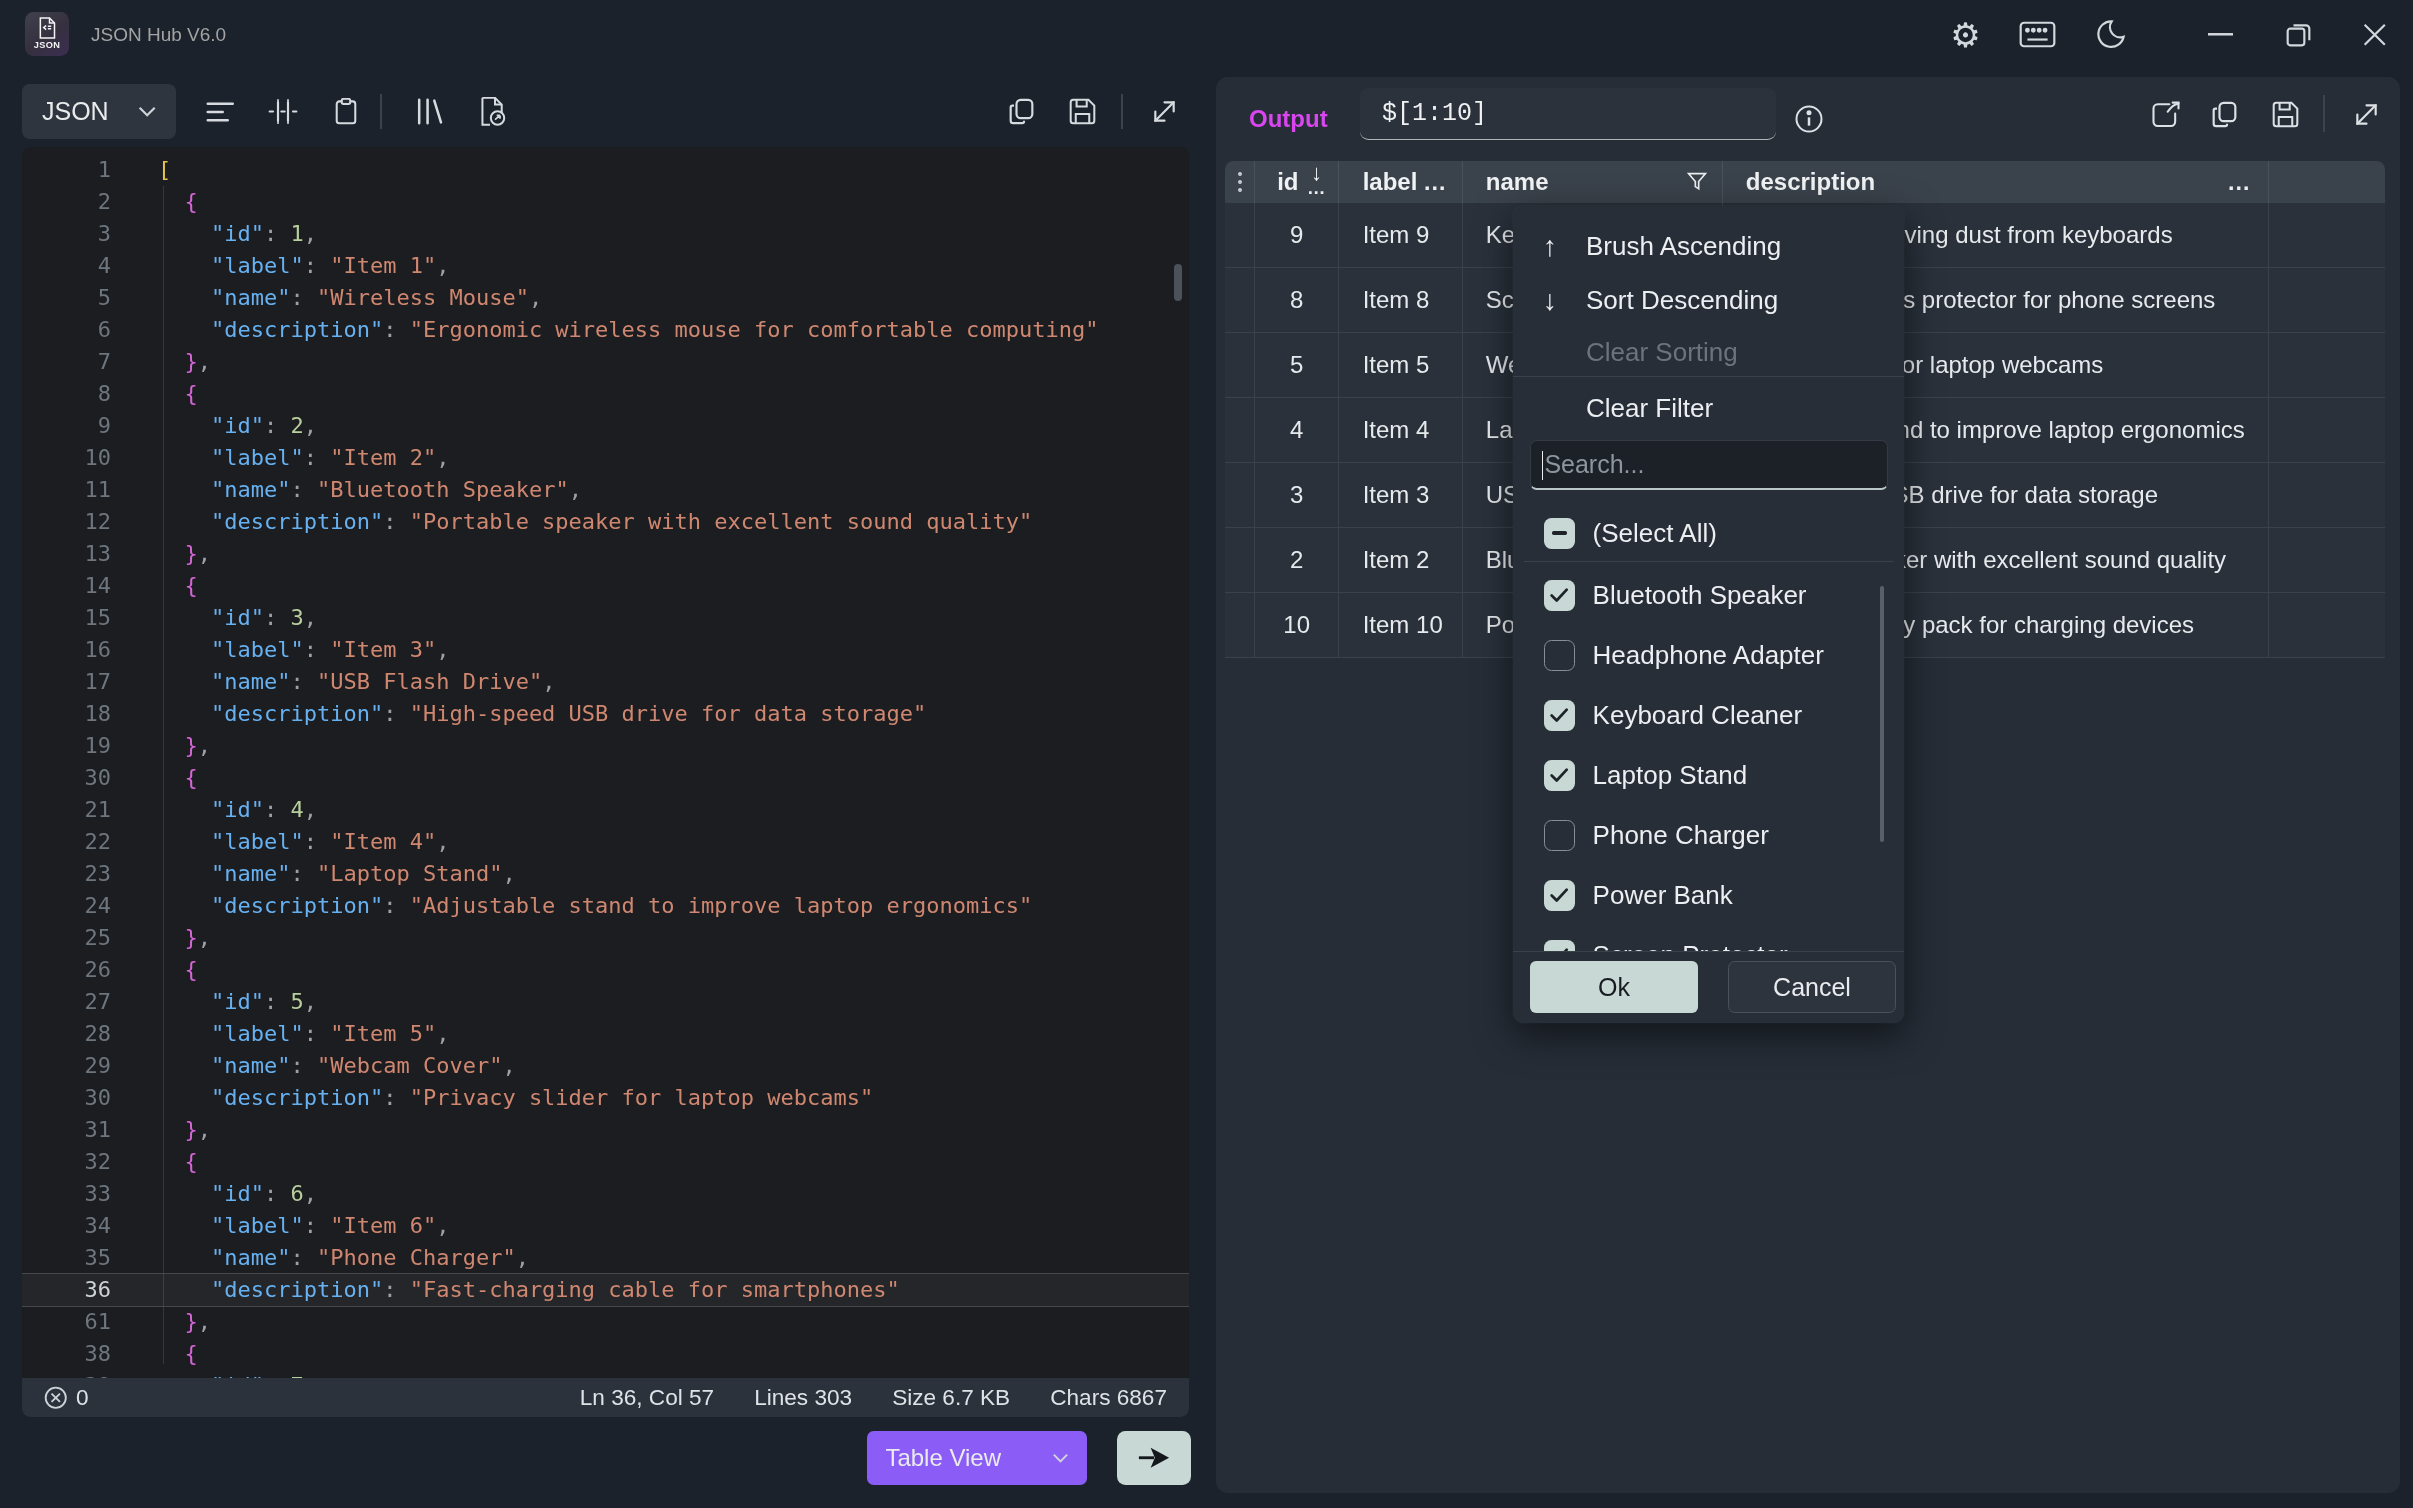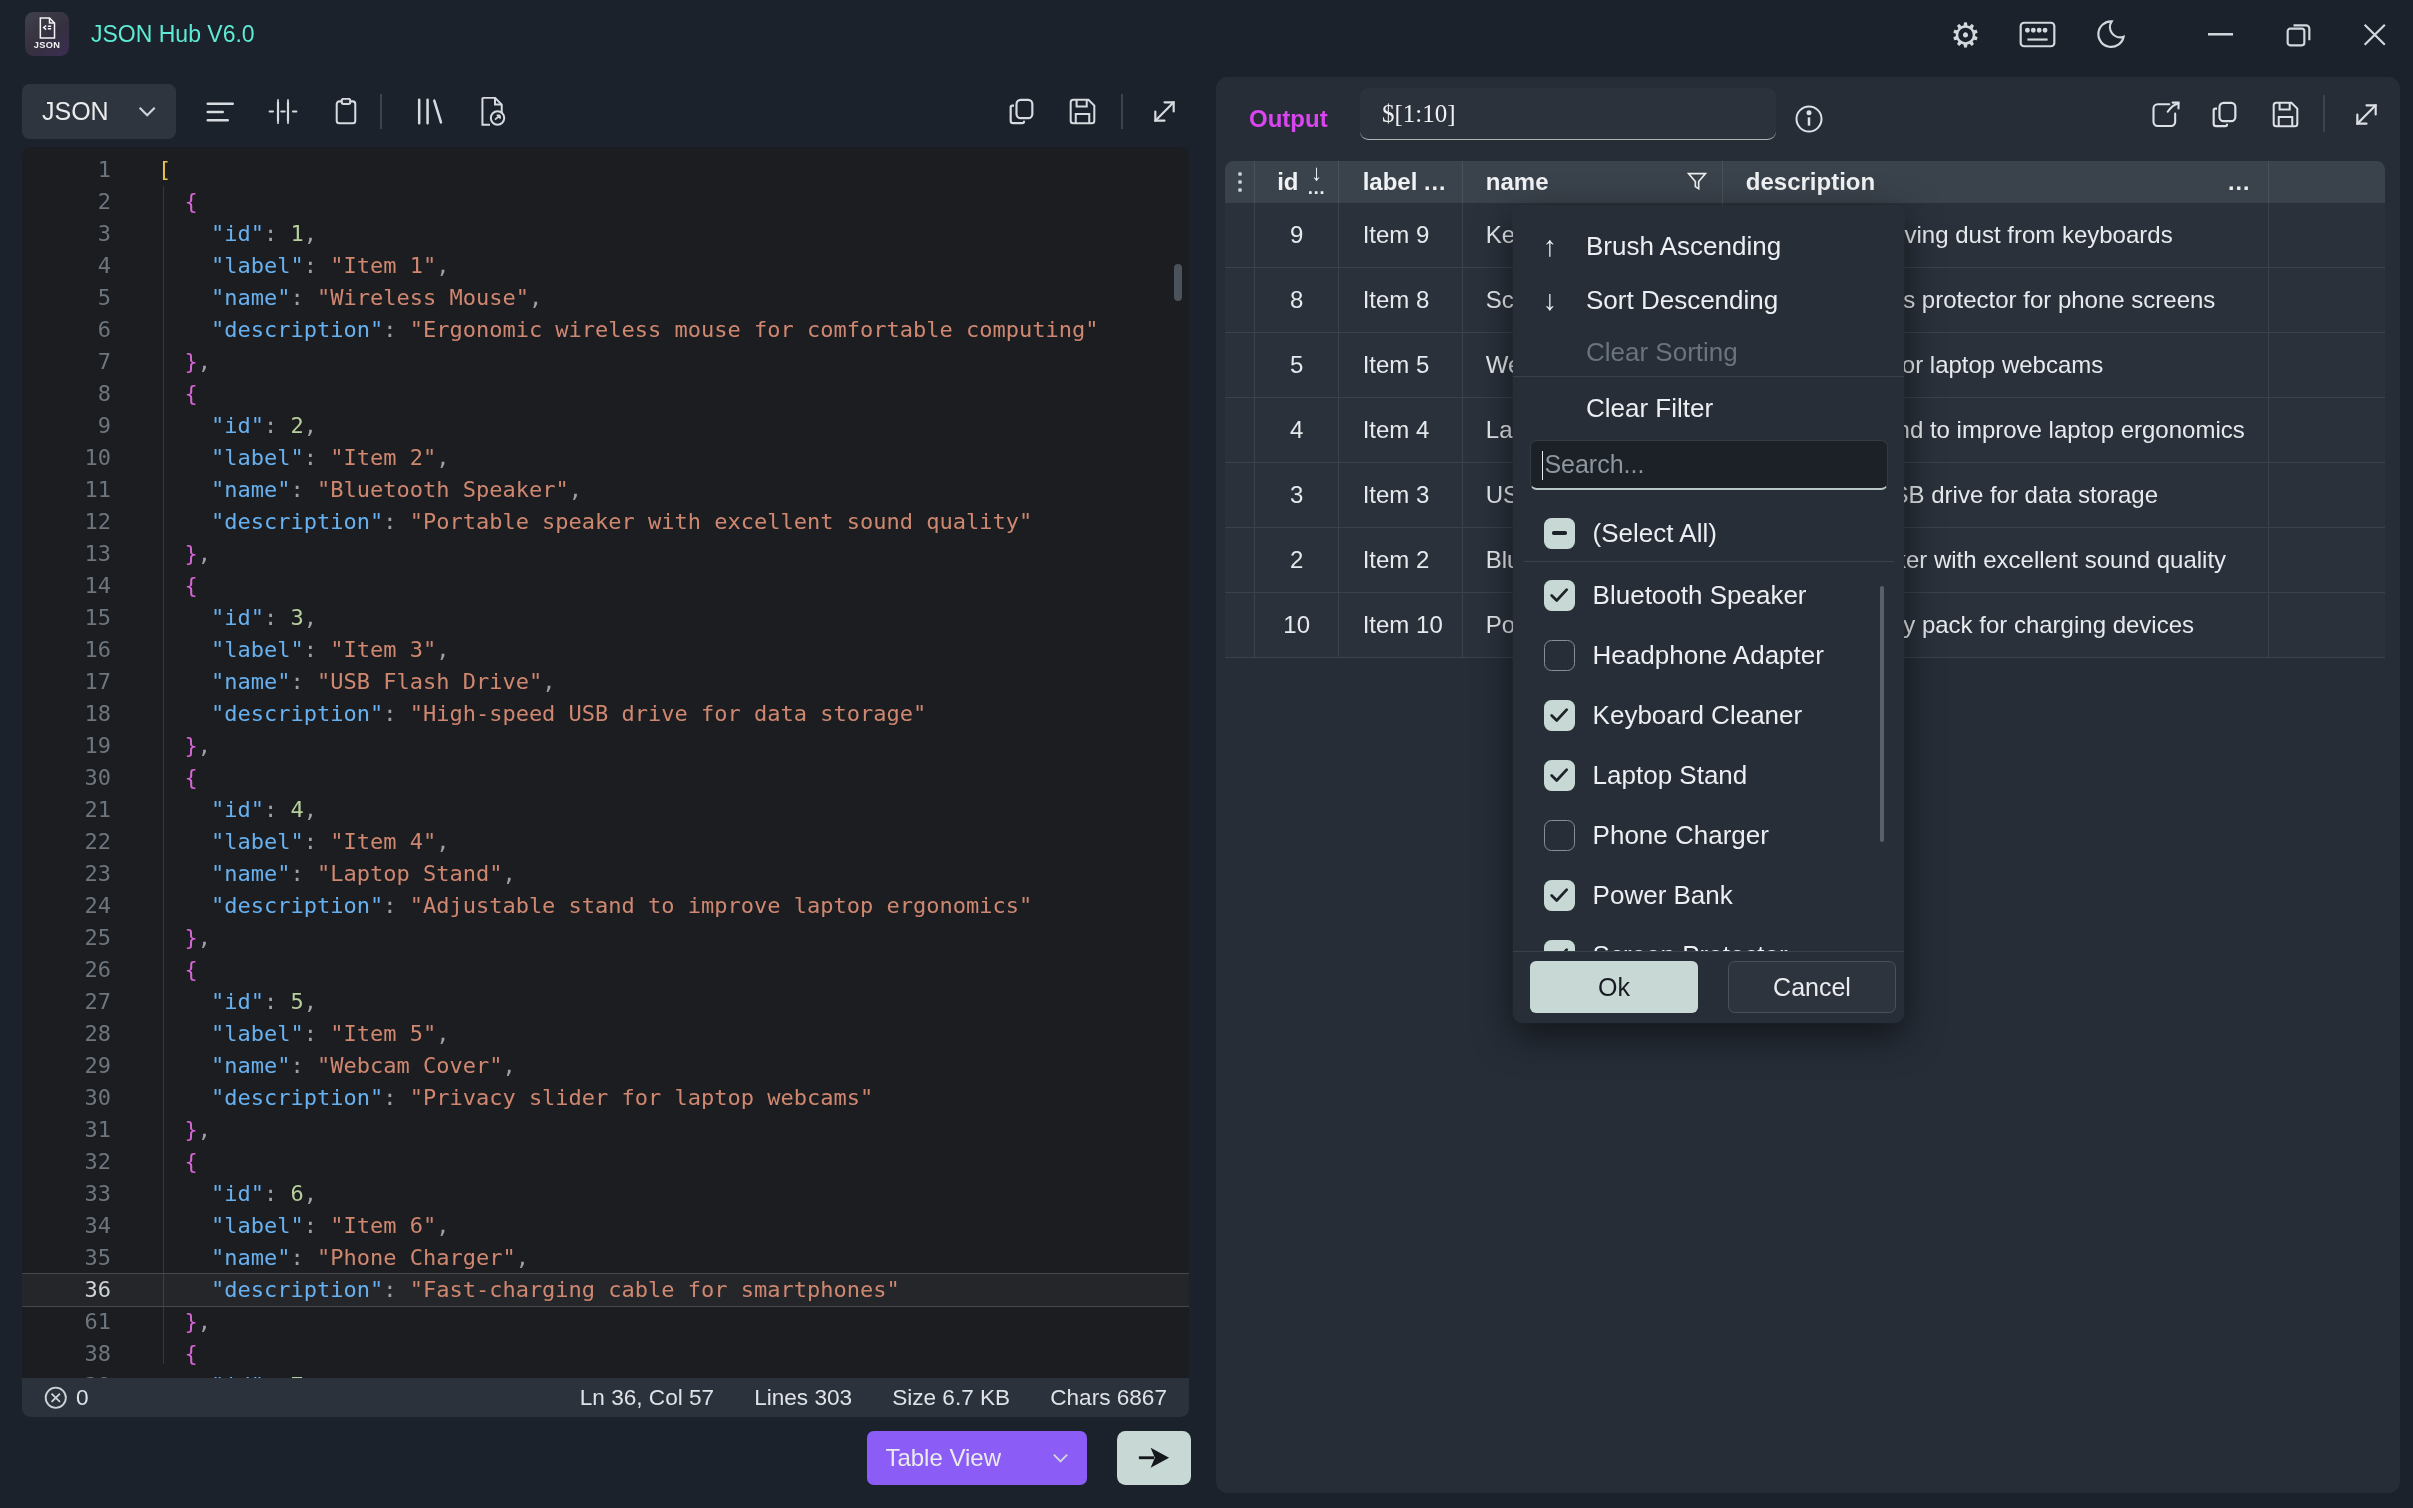--- a/index.html
+++ b/index.html
@@ -5,21 +5,21 @@
   html,body{margin:0;padding:0;background:#1b222b;font-family:"Liberation Sans",sans-serif;color:#e9ebed;}
   body{width:2413px;height:1508px;position:relative;overflow:hidden;}
   .abs{position:absolute;}
   svg{display:block;}
   
   .titlebar{left:0;top:0;width:2413px;height:69px;display:flex;align-items:center;}
   .app-icon{position:absolute;left:25px;top:11.7px;width:44px;height:44px;border-radius:8.4px;
     background:linear-gradient(145deg,#41414d 0%,#35303f 55%,#3b2e52 100%);
     display:flex;flex-direction:column;align-items:center;justify-content:center;}
   .app-icon .json-word{font-size:9.2px;font-weight:700;color:#f2f3f5;letter-spacing:0.4px;margin-top:0.8px;}
-  .app-title{position:absolute;left:91px;top:0;height:69px;display:flex;align-items:center;font-size:23px;color:#5eead4;}
+  .app-title{position:absolute;left:91px;top:0;height:69px;display:flex;align-items:center;font-size:19px;color:#a3a3a3;}
   .tb-btn{position:absolute;top:0;height:69px;width:47px;display:flex;align-items:center;justify-content:center;color:#d3d8dd;}
   .tb-glyph{font-size:34px;line-height:1;}
   
   .lang-select{left:22px;top:84px;width:154px;height:55px;background:#2e353e;border-radius:7.5px;
     display:flex;align-items:center;justify-content:space-between;padding:0 20px;box-sizing:border-box;font-size:25px;color:#e9ebec;}
   .icon-btn{position:absolute;top:84px;height:55px;width:59px;display:flex;align-items:center;justify-content:center;color:#d7dbe0;}
   .vdivider{position:absolute;top:94px;width:1.7px;height:35px;background:#3c434c;}
   
   .editor{left:22px;top:147px;width:1167px;height:1270px;background:#1c1d20;border-radius:8.4px;overflow:hidden;}
   .code-area{position:absolute;left:0;top:0;width:100%;height:1231px;overflow:hidden;}
@@ -37,21 +37,21 @@
   .statusbar .spacer{flex:1;}
   .statusbar .stat{margin-left:40px;}
   
   .view-select{left:867px;top:1431px;width:220px;height:54px;background:#8b5cf6;border-radius:6.7px;display:flex;align-items:center;
     justify-content:space-between;padding:0 18.4px;box-sizing:border-box;font-size:24px;}
   .send-btn{left:1117px;top:1431px;width:74px;height:54px;background:#c8d8d4;border-radius:8.4px;display:flex;align-items:center;justify-content:center;}
   
   .rpane{left:1216px;top:77px;width:1184px;height:1416px;background:#262d37;border-radius:11.7px;}
   .out-title{position:absolute;left:33px;top:0;height:84px;display:flex;align-items:center;font-size:24px;font-weight:700;color:#d946ef;}
   .query-input{position:absolute;left:144px;top:11px;width:416px;height:52px;background:#2b323b;border:none;border-bottom:1.7px solid #a9b7b5;
-    border-radius:8.4px;color:#eef0f2;font-size:25px;padding:0 22px;box-sizing:border-box;font-family:Liberation Serif, serif;outline:none;}
+    border-radius:8.4px;color:#eef0f2;font-size:25px;padding:0 22px;box-sizing:border-box;font-family:Liberation Mono, monospace;outline:none;}
   .rp-icon{position:absolute;top:0;height:74px;width:50px;display:flex;align-items:center;justify-content:center;color:#dde1e5;}
   .rp-divider{position:absolute;top:18.4px;width:1.7px;height:37px;background:#3c434c;}
   
   .tbl{position:absolute;left:9.2px;top:84px;width:1160px;}
   .thead{display:grid;grid-template-columns:30px 84px 124px 260px 546px 116px;height:42px;background:#3a424b;
     border-radius:8.4px 8.4px 0 0;overflow:hidden;}
   .thead>div{display:flex;align-items:center;border-right:0.8px solid #49515a;font-size:24px;font-weight:600;color:#f0f2f4;box-sizing:border-box;position:relative;}
   .thead>div:last-child{border-right:none;}
   .trow{display:grid;grid-template-columns:30px 84px 124px 260px 546px 116px;height:65px;background:#2a313b;border-bottom:0.8px solid #3b424b;box-sizing:border-box;}
   .trow>div{display:flex;align-items:center;border-right:0.8px solid #3b424b;font-size:24px;color:#e7eaed;box-sizing:border-box;overflow:hidden;white-space:nowrap;}

